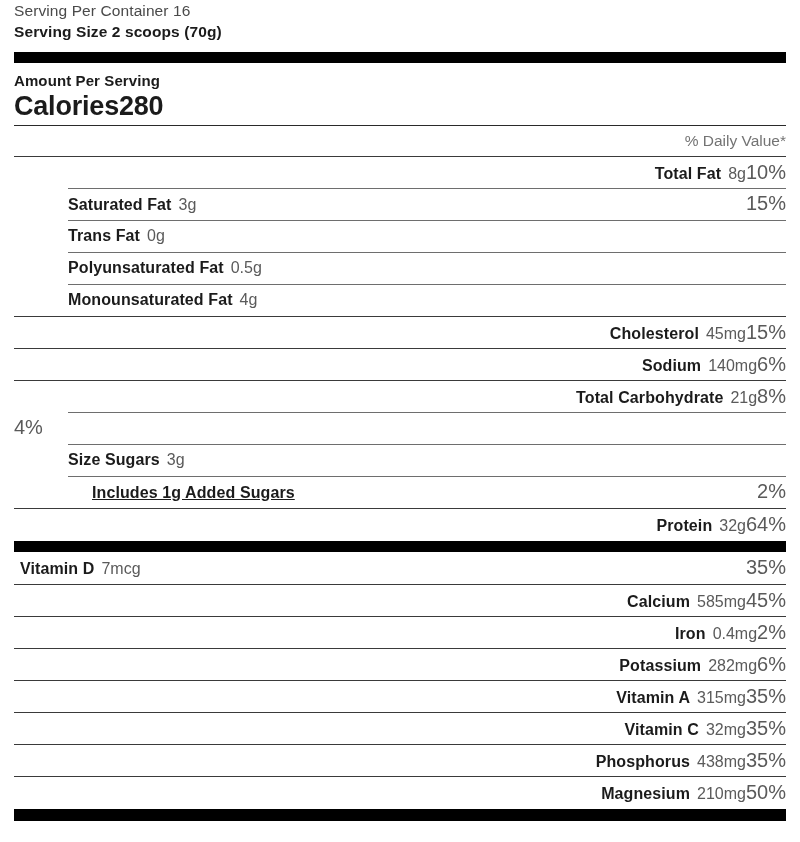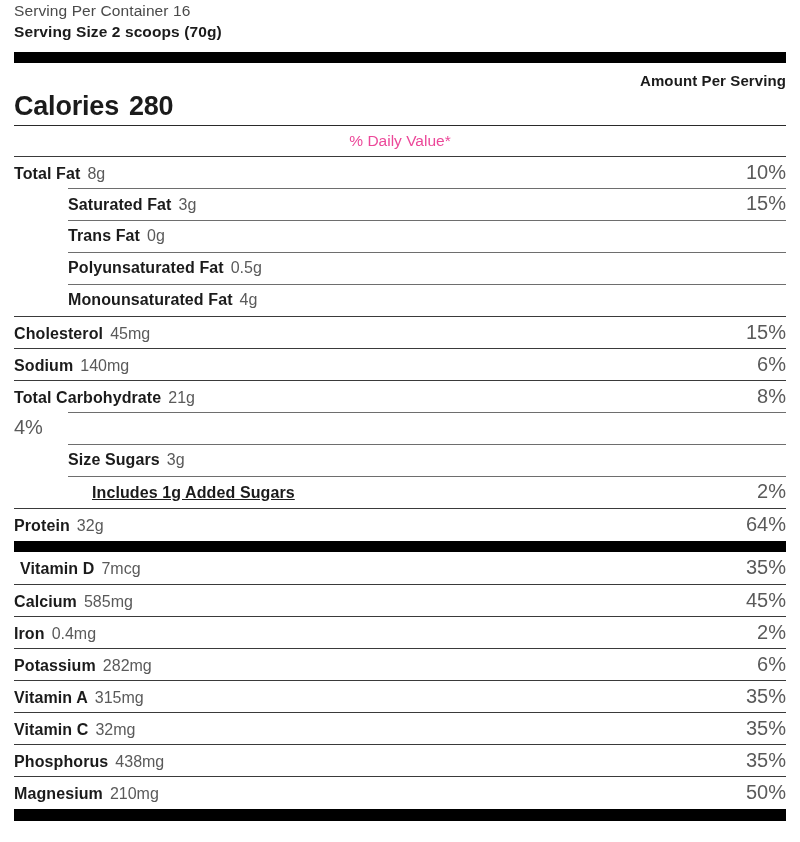--- a/index.html
+++ b/index.html
@@ -58,40 +58,39 @@
   }
 
   
   .amount-per {
     font-size: 15px;
     font-weight: bold;
     color: #1b1b1b;
     padding-top: 8px;
     line-height: 19px;
     letter-spacing: 0.1px;
-    text-align: right;
   }
   .calories-row {
     font-size: 27px;
     font-weight: bold;
     color: #1b1b1b;
     line-height: 32px;
     letter-spacing: -0.2px;
     padding-bottom: 3px;
   }
   .calories-row .cal-value {
-    margin-left: 10px;
+    margin-left: 0;
   }
 
   
   .dv-header {
     border-top: 1.6px solid #2a2a2a;
-    text-align: center;
+    text-align: right;
     font-size: 15.5px;
-    color: #ec4899;
+    color: #737373;
     padding-top: 5px;
     padding-bottom: 5px;
     line-height: 20px;
   }
 
   
   .rows { }
   .nrow {
     display: flex;
     align-items: baseline;
@@ -116,21 +115,21 @@
     margin-left: 7px;
   }
   .nrow .dv {
     font-size: 20px;
     line-height: 31px;
     color: #5a5a5a;
     white-space: nowrap;
   }
 
   
-  .nrow.rule-full { border-top: 1.4px solid #3a3a3a; }
+  .nrow.rule-full { border-top: 1.4px solid #3a3a3a; justify-content: flex-end; }
   .nrow.rule-indent::before {
     content: "";
     position: absolute;
     top: 0;
     left: 54px;
     right: 0;
     border-top: 1.4px solid #6e6e6e;
   }
   .nrow.rule-none { border-top: 0 none; margin-left: 6px; }
 

